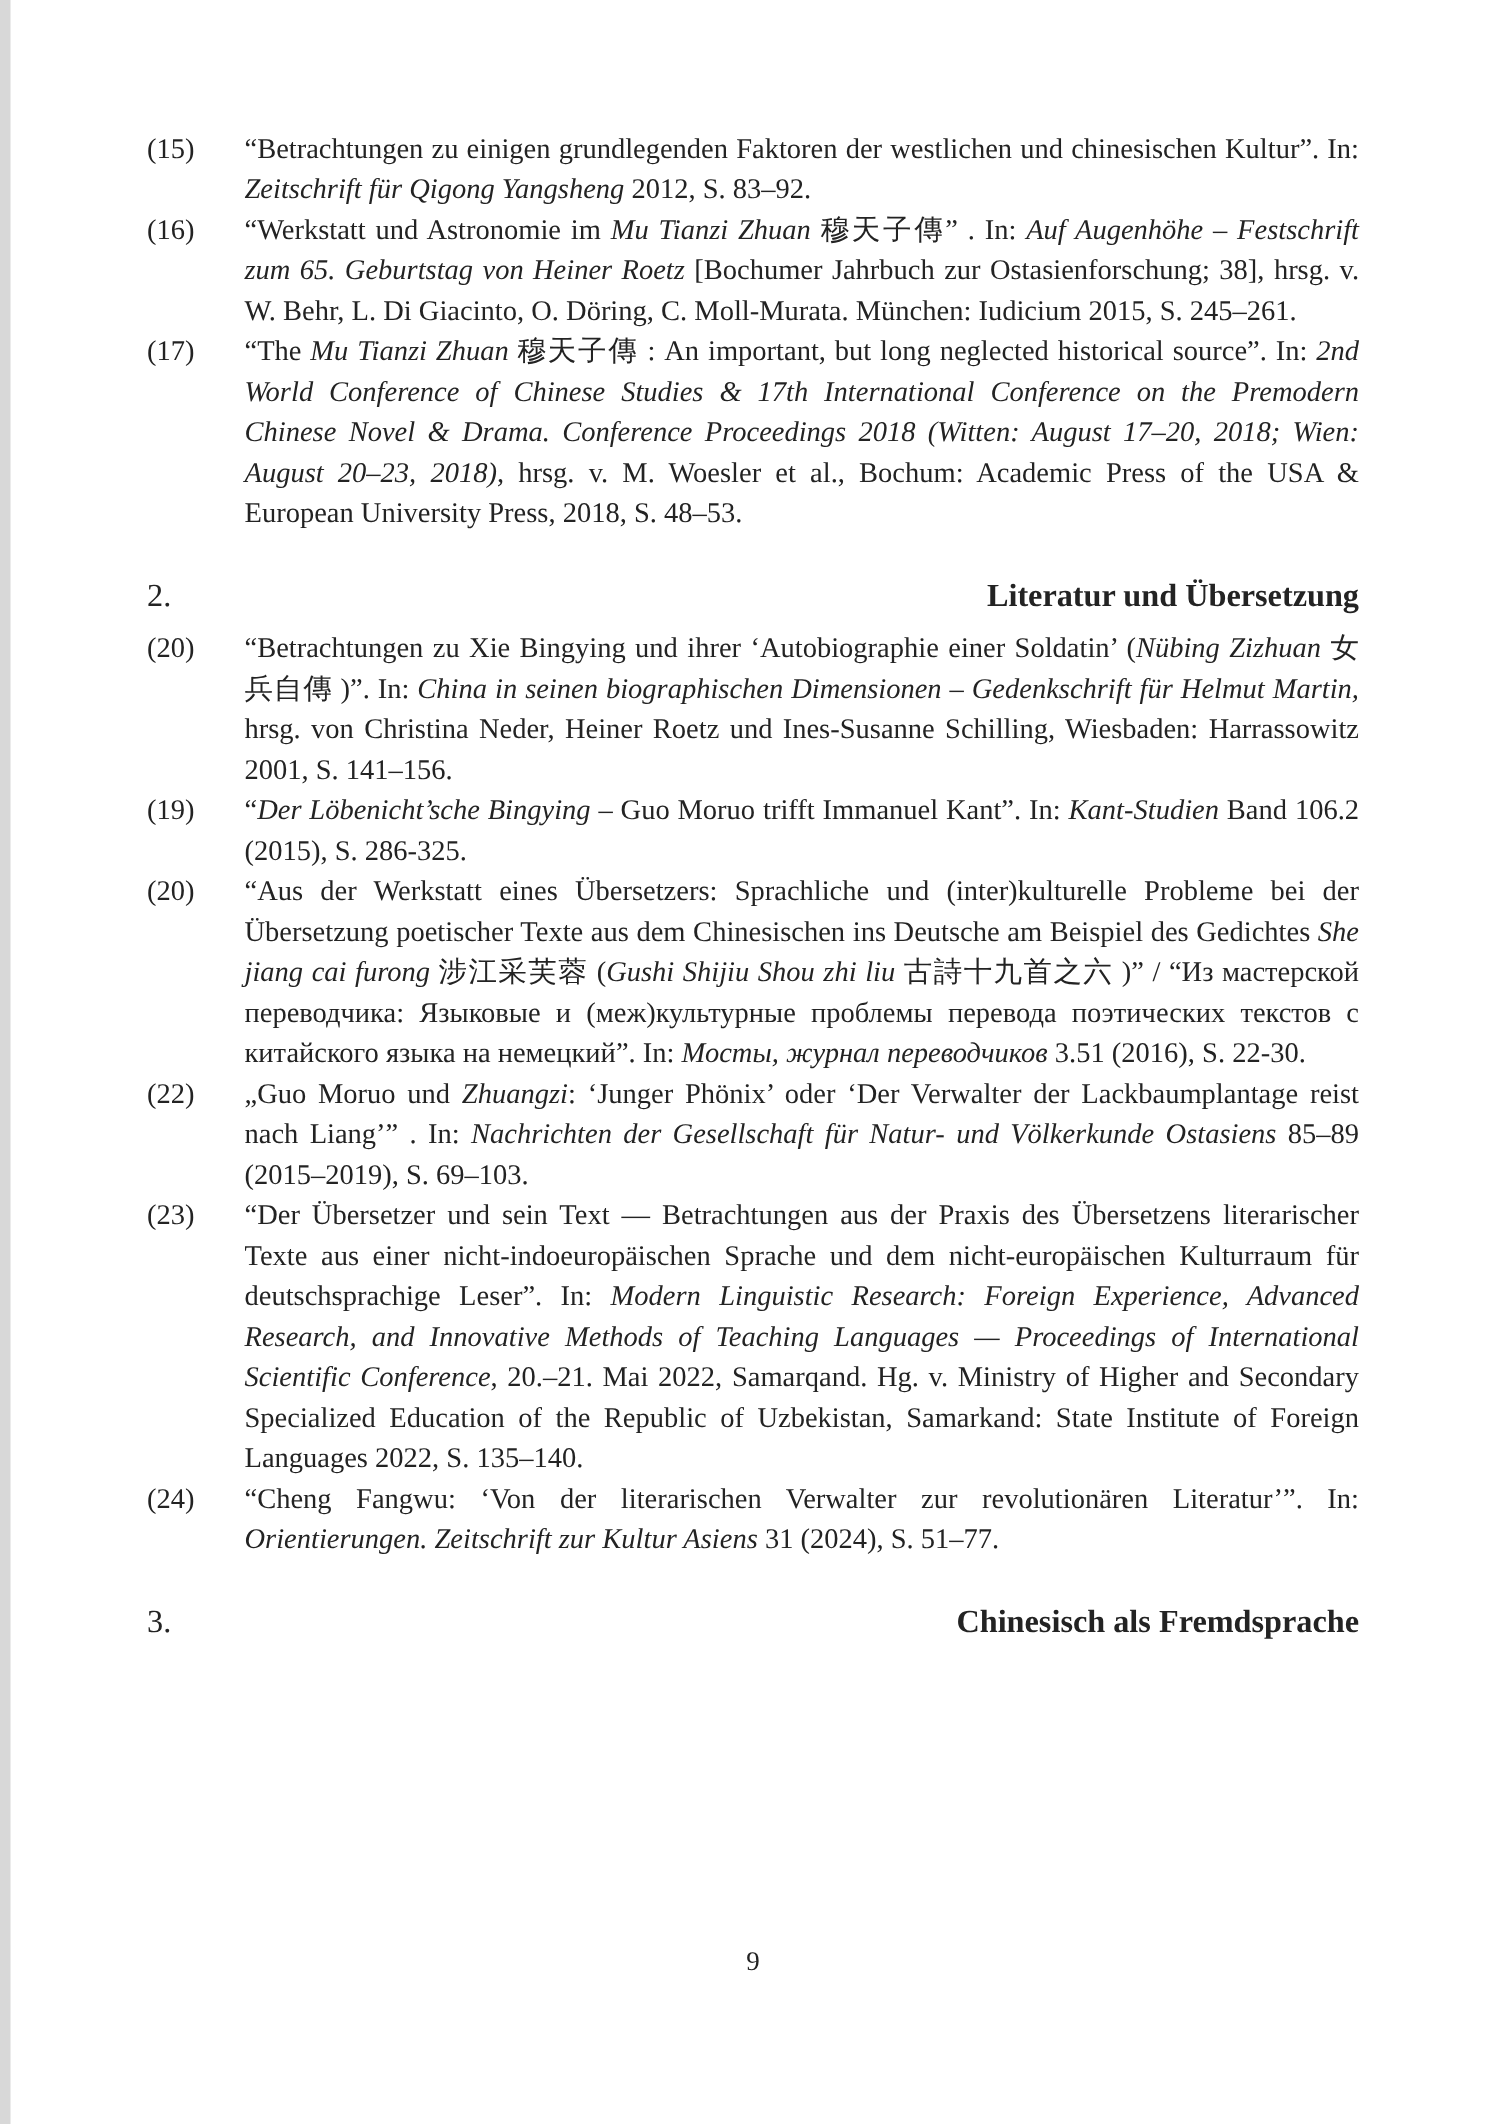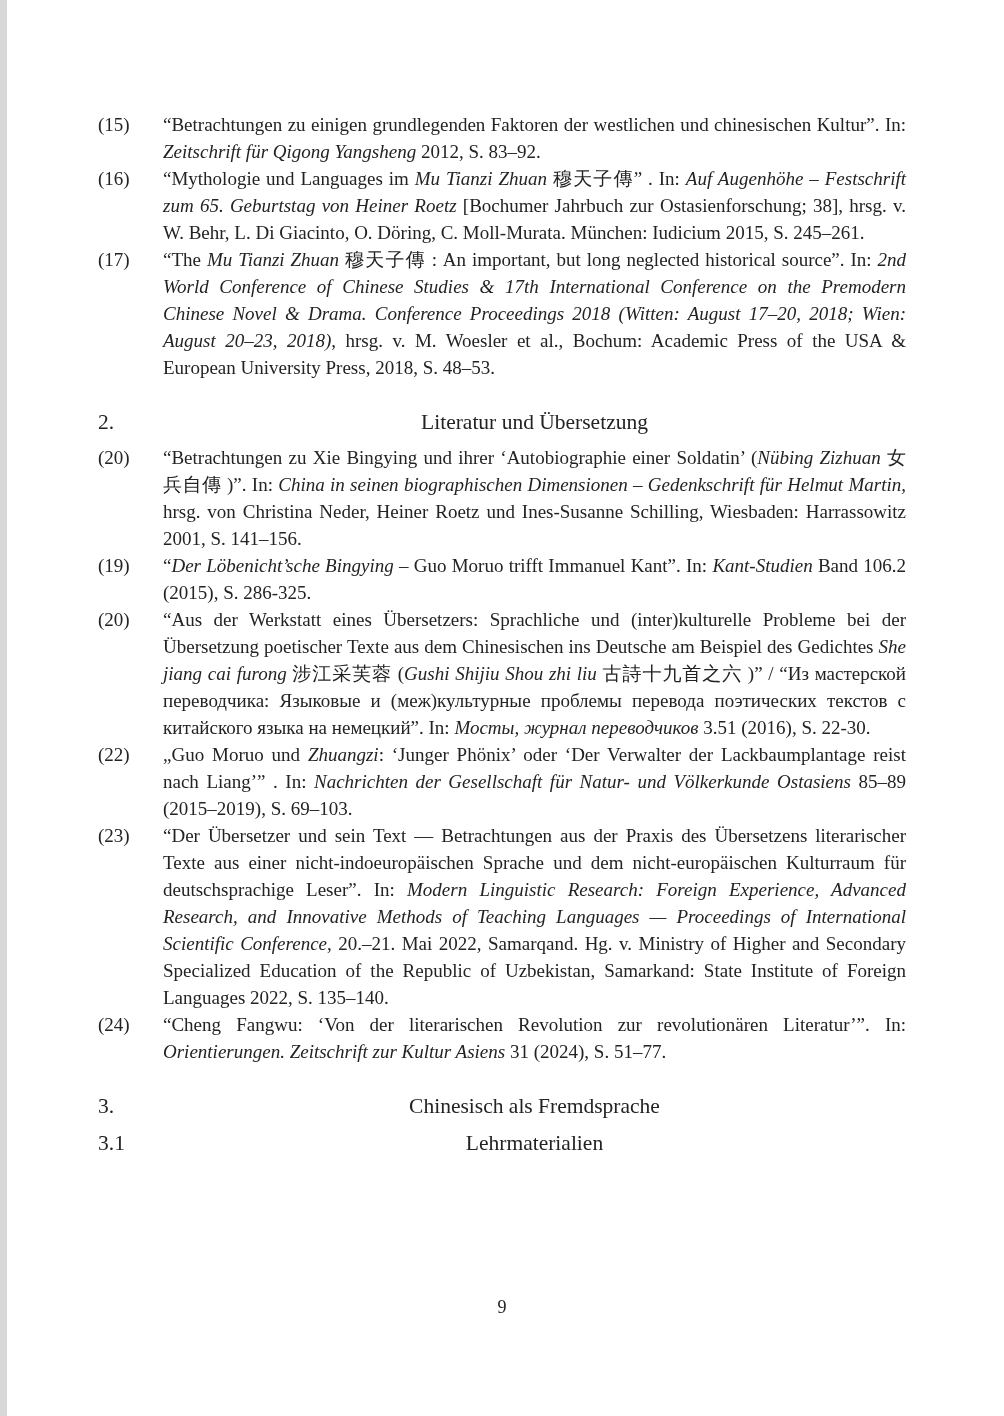--- a/index.html
+++ b/index.html
@@ -26,21 +26,20 @@
     top: 0;
     width: 7px;
     height: 100%;
     background: #d8d8d8;
   }
   .content {
     position: absolute;
     left: 98px;
     top: 86px;
     width: 808px;
-    margin-top: 25px;
   }
   .row {
     display: flex;
     align-items: baseline;
   }
   .row .num {
     width: 65px;
     flex-shrink: 0;
   }
   .row .txt {
@@ -55,21 +54,22 @@
     font-size: 21.5px;
     line-height: 30px;
     margin-top: 26px;
     margin-bottom: 7px;
   }
   .row.heading + .row.heading {
     margin-top: 4px;
     margin-bottom: 0;
   }
   .row.heading .txt {
-    text-align: center;
+    text-align: right;
+    font-weight: bold;
   }
   .txt i {
     font-style: italic;
   }
   .page-number {
     position: absolute;
     top: 1297px;
     left: 0;
     width: 1004px;
     text-align: center;
@@ -82,21 +82,21 @@
 
 <div class="page">
   <div class="edge-strip"></div>
   <div class="content">
       <div class="row entry">
         <div class="num">(15)</div>
         <div class="txt"><span>“Betrachtungen zu einigen grundlegenden Faktoren der westlichen und chinesischen Kultur”. In: </span><i>Zeitschrift für Qigong Yangsheng</i><span> 2012, S. 83–92.</span></div>
       </div>
       <div class="row entry">
         <div class="num">(16)</div>
-        <div class="txt"><span>“Mythologie und Languages im </span><i>Mu Tianzi Zhuan</i><span> 穆天子傳” . In: </span><i>Auf Augenhöhe – Festschrift zum 65. Geburtstag von Heiner Roetz</i><span> [Bochumer Jahrbuch zur Ostasienforschung; 38], hrsg. v. W. Behr, L. Di Giacinto, O. Döring, C. Moll-Murata. München: Iudicium 2015, S. 245–261.</span></div>
+        <div class="txt"><span>“Werkstatt und Astronomie im </span><i>Mu Tianzi Zhuan</i><span> 穆天子傳” . In: </span><i>Auf Augenhöhe – Festschrift zum 65. Geburtstag von Heiner Roetz</i><span> [Bochumer Jahrbuch zur Ostasienforschung; 38], hrsg. v. W. Behr, L. Di Giacinto, O. Döring, C. Moll-Murata. München: Iudicium 2015, S. 245–261.</span></div>
       </div>
       <div class="row entry">
         <div class="num">(17)</div>
         <div class="txt"><span>“The </span><i>Mu Tianzi Zhuan</i><span> 穆天子傳 : An important, but long neglected historical source”. In: </span><i>2nd World Conference of Chinese Studies &amp; 17th International Conference on the Premodern Chinese Novel &amp; Drama. Conference Proceedings 2018 (Witten: August 17–20, 2018; Wien: August 20–23, 2018)</i><span>, hrsg. v. M. Woesler et al., Bochum: Academic Press of the USA &amp; European University Press, 2018, S. 48–53.</span></div>
       </div>
       <div class="row heading">
         <div class="num">2.</div>
         <div class="txt">Literatur und Übersetzung</div>
       </div>
       <div class="row entry">
@@ -114,25 +114,21 @@
       <div class="row entry">
         <div class="num">(22)</div>
         <div class="txt"><span>„Guo Moruo und </span><i>Zhuangzi</i><span>: ‘Junger Phönix’ oder ‘Der Verwalter der Lackbaumplantage reist nach Liang’” . In: </span><i>Nachrichten der Gesellschaft für Natur- und Völkerkunde Ostasiens</i><span> 85–89 (2015–2019), S. 69–103.</span></div>
       </div>
       <div class="row entry">
         <div class="num">(23)</div>
         <div class="txt"><span>“Der Übersetzer und sein Text — Betrachtungen aus der Praxis des Übersetzens literarischer Texte aus einer nicht-indoeuropäischen Sprache und dem nicht-europäischen Kulturraum für deutschsprachige Leser”. In: </span><i>Modern Linguistic Research: Foreign Experience, Advanced Research, and Innovative Methods of Teaching Languages — Proceedings of International Scientific Conference</i><span>, 20.–21. Mai 2022, Samarqand. Hg. v. Ministry of Higher and Secondary Specialized Education of the Republic of Uzbekistan, Samarkand: State Institute of Foreign Languages 2022, S. 135–140.</span></div>
       </div>
       <div class="row entry">
         <div class="num">(24)</div>
-        <div class="txt"><span>“Cheng Fangwu: ‘Von der literarischen Revolution zur revolutionären Literatur’”. In: </span><i>Orientierungen. Zeitschrift zur Kultur Asiens</i><span> 31 (2024), S. 51–77.</span></div>
+        <div class="txt"><span>“Cheng Fangwu: ‘Von der literarischen Verwalter zur revolutionären Literatur’”. In: </span><i>Orientierungen. Zeitschrift zur Kultur Asiens</i><span> 31 (2024), S. 51–77.</span></div>
       </div>
       <div class="row heading">
         <div class="num">3.</div>
         <div class="txt">Chinesisch als Fremdsprache</div>
-      </div>
-      <div class="row heading">
-        <div class="num">3.1</div>
-        <div class="txt">Lehrmaterialien</div>
       </div>
     </div>
   <div class="page-number">9</div>
 </div>
 
 </body></html>

